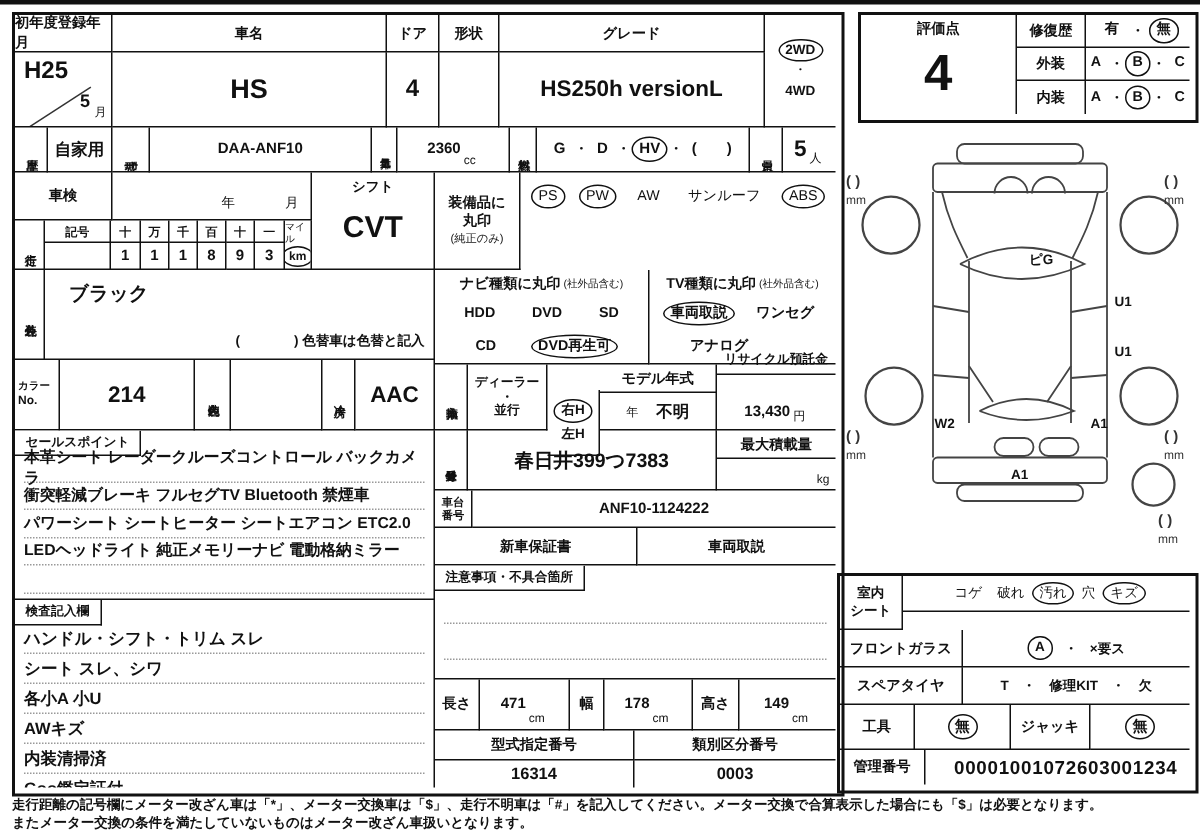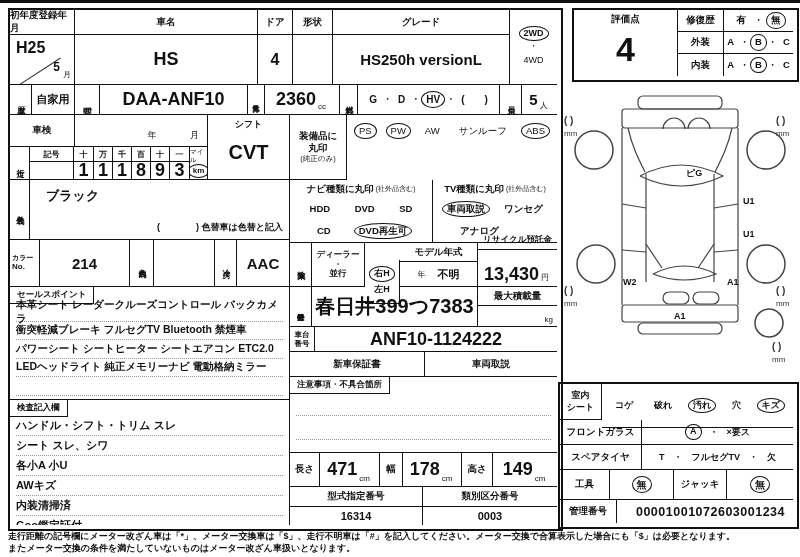--- a/index.html
+++ b/index.html
@@ -7,21 +7,21 @@
         font-family:"Liberation Sans","DejaVu Sans",sans-serif;color:#111;}
   .topbar{position:absolute;left:0;top:0;width:800px;height:3px;background:#111;}
   .abs{position:absolute;box-sizing:border-box;}
   
   .tbl{position:absolute;left:8px;top:8px;width:551px;height:519px;border:2px solid #111;}
   .c{position:absolute;box-sizing:border-box;border-right:1px solid #111;border-bottom:1px solid #111;
      display:flex;align-items:center;justify-content:center;overflow:hidden;}
   .nr{border-right:none;} .nb{border-bottom:none;}
   .hdr{font-size:9.5px;font-weight:700;}
   .hdr8{font-size:8px;font-weight:700;}
-  .val{font-size:18px;font-weight:600;}
+  .val{font-size:10px;font-weight:600;}
   .big{font-size:18px;font-weight:600;}
   .vlab{writing-mode:vertical-rl;text-orientation:upright;font-size:8px;font-weight:700;line-height:1;letter-spacing:0;}
   .unit{font-size:8px;font-weight:400;align-self:flex-end;margin:0 2px 3px 2px;}
   .opt{display:inline-block;padding:0px 4px;border:1.6px solid transparent;border-radius:50%;line-height:1.5;}
   .opt.on{border-color:#111;}
   .sep{padding:0 1px;font-size:9px;}
   .stack{display:flex;flex-direction:column;align-items:center;justify-content:center;line-height:1.25;}
   .rowflex{display:flex;align-items:center;}
   .tab{position:absolute;left:0;top:0;border-right:1px solid #111;border-bottom:1px solid #111;
        font-size:8.5px;font-weight:700;padding:2px 7px;background:#fff;}
@@ -74,21 +74,21 @@
       </div>
     <div class="c" style="left:283px;top:25px;width:40px;height:50px">
         <span class="val"></span>
       </div>
     <div class="c" style="left:323px;top:25px;width:177px;height:50px">
         <span class="val" style="font-size:15px">HS250h versionL</span>
       </div>
     <div class="c nr stack" style="left:500px;top:0;width:47px;height:75px">
       <span class="opt on" style="font-size:9px;font-weight:700">2WD</span>
       <span class="sep">・</span>
-      <span class="opt" style="font-size:9px;font-weight:400">4WD</span>
+      <span class="opt" style="font-size:9px;font-weight:700">4WD</span>
     </div>
 
     <div class="c" style="left:0;top:75px;width:22px;height:30px">
         <span class="vlab">車歴</span>
       </div>
     <div class="c" style="left:22px;top:75px;width:43px;height:30px">
         <span style="font-size:11px;font-weight:700">自家用</span>
       </div>
     <div class="c" style="left:65px;top:75px;width:25px;height:30px">
         <span class="vlab" style="font-size:9px">型式</span>
@@ -270,21 +270,21 @@
       </div>
     <div class="c nr" style="left:468px;top:252px;width:79px;height:25px">
         <span class="val">13,430</span>
         <span class="unit">円</span>
       </div>
 
     <div class="c" style="left:280px;top:277px;width:22px;height:40px">
         <span class="vlab" style="font-size:7.5px">登録番号</span>
       </div>
     <div class="c" style="left:302px;top:277px;width:166px;height:40px">
-        <span class="val" style="font-size:20px">春日井399つ7383</span>
+        <span class="val" style="font-size:13px">春日井399つ7383</span>
       </div>
     <div class="c nr" style="left:468px;top:277px;width:79px;height:19px">
         <span class="hdr">最大積載量</span>
       </div>
     <div class="c nr" style="left:468px;top:296px;width:79px;height:21px">
       <span class="val"></span>
       <span style="position:absolute;right:4px;bottom:2px;font-size:8px">kg</span>
     </div>
 
     <div class="c stack" style="left:280px;top:317px;width:25px;height:25px;font-size:7.5px;font-weight:700;line-height:1.2">
@@ -458,40 +458,40 @@
       <text x="167" y="199">A1</text>
       <text x="114" y="233">A1</text>
     </g>
   </svg>
 
   <div class="cond">
     <div class="c stack" style="left:0;top:0;width:42px;height:36px;font-size:9px;font-weight:700;line-height:1.3">
       <span>室内</span>
       <span>シート</span>
     </div>
-    <div class="c nr rowflex" style="left:42px;top:0;width:191px;height:44px;justify-content:space-between;padding:0 8px;font-size:9px;font-weight:700">
+    <div class="c nr rowflex" style="left:42px;top:0;width:191px;height:24px;justify-content:center;padding:0 8px;font-size:9px;font-weight:400">
       <span class="opt">コゲ</span>
       <span class="opt">破れ</span>
       <span class="opt on">汚れ</span>
       <span class="opt">穴</span>
       <span class="opt on">キズ</span>
     </div>
     <div class="c" style="left:0;top:36px;width:82px;height:25px">
         <span style="font-size:9.5px;font-weight:700">フロントガラス</span>
       </div>
     <div class="c nr rowflex" style="left:82px;top:36px;width:151px;height:25px;justify-content:center;gap:7px;font-size:9px;font-weight:700">
       <span class="opt on">A</span>
       <span class="sep">・</span>
       <span>×要ス</span>
     </div>
     <div class="c" style="left:0;top:61px;width:82px;height:25px">
         <span style="font-size:9.5px;font-weight:700">スペアタイヤ</span>
       </div>
     <div class="c nr" style="left:82px;top:61px;width:151px;height:25px">
-        <span style="font-size:9px;font-weight:700">T　・　フルセグTV　・　欠</span>
+        <span style="font-size:9px;font-weight:700">T　・　修理KIT　・　欠</span>
       </div>
     <div class="c" style="left:0;top:86px;width:50px;height:30px">
         <span style="font-size:9.5px;font-weight:700">工具</span>
       </div>
     <div class="c" style="left:50px;top:86px;width:64px;height:30px;font-size:10px;font-weight:700">
         <span class="opt on">無</span>
       </div>
     <div class="c" style="left:114px;top:86px;width:53px;height:30px">
         <span style="font-size:9.5px;font-weight:700">ジャッキ</span>
       </div>

